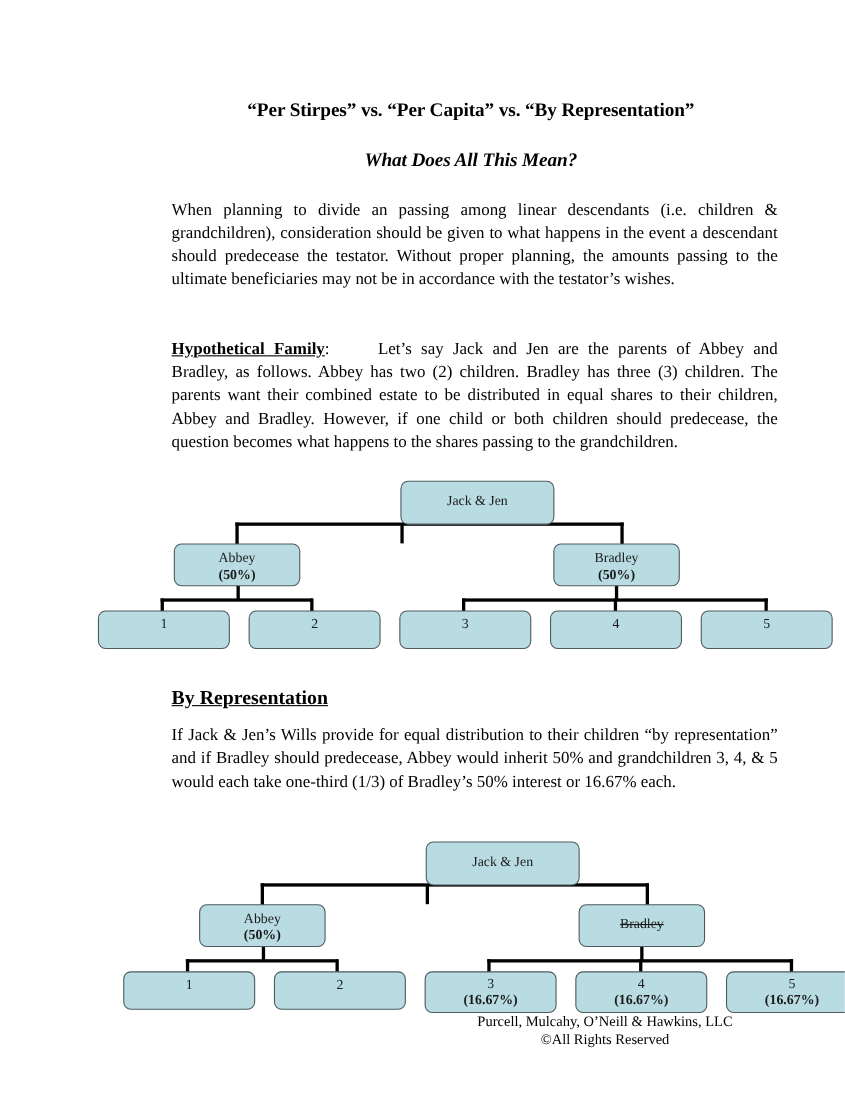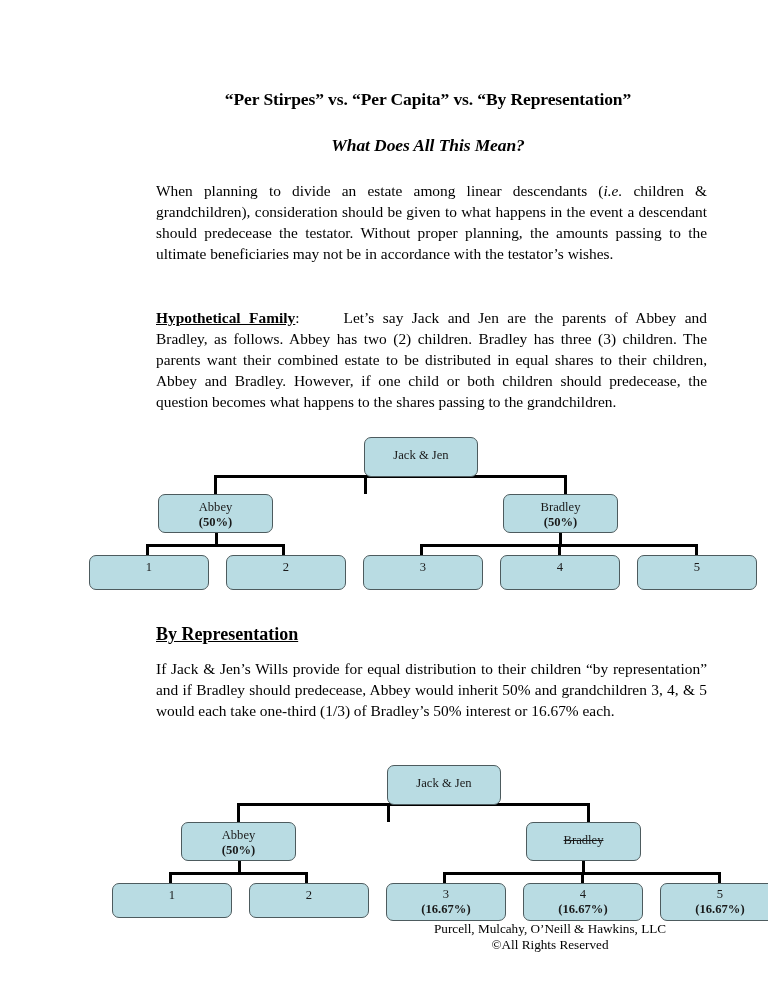--- a/index.html
+++ b/index.html
@@ -44,21 +44,21 @@
     width: 551px;
     font-size: 15.4px;
     line-height: 20.9px;
     text-align: justify;
     text-justify: inter-word;
   }
   #para-intro { top: 181px; }
   #para-hypo  { top: 308px; }
   #para-byrep { top: 659px; }
 
-  .italic { font-style: italic; }
+  .italic { }
   .bold { font-weight: normal; }
   .bold-underline {
     font-weight: bold;
     text-decoration: underline;
   }
   .tabgap { display: inline-block; width: 44px; }
 
   
   .section-heading {
     position: absolute;
@@ -89,21 +89,21 @@
     align-items: center;
     justify-content: flex-start;
     font-size: 12.6px;
     line-height: 15px;
     color: #1a1a1a;
     padding-top: 4px;
     z-index: 2;
   }
   .node .line2 { font-size: 12.6px; font-weight: bold; }
 
-  .node.root  { width: 114px; height: 40px; padding-top: 10px; }
+  .node.root  { width: 140px; height: 40px; padding-top: 10px; }
   .node.mid   { width: 115px; height: 39px; padding-top: 5px; }
   .node.leaf  { width: 120px; height: 35px; padding-top: 4px; }
   .node.leaf-tall { width: 120px; height: 38px; padding-top: 3px; }
 
   .strike { text-decoration: line-through; }
 
   .conn {
     position: absolute;
     background: #000000;
     z-index: 1;
@@ -126,21 +126,21 @@
 </head>
 <body>
 
 <div class="page">
 
   <div class="doc-title" id="title-main">“Per Stirpes” vs. “Per Capita” vs. “By Representation”</div>
 
   <div class="doc-title" id="title-sub">What Does All This Mean?</div>
 
   <div class="body-block" id="para-intro">
-    <span>When planning to divide an estate among linear descendants (</span><span class="italic">i.e.</span><span> children &amp; grandchildren), consideration should be given to what happens in the event a descendant should predecease the testator. Without proper planning, the amounts passing to the ultimate beneficiaries may not be in accordance with the testator’s wishes.</span>
+    <span>When planning to divide an passing among linear descendants (</span><span class="italic">i.e.</span><span> children &amp; grandchildren), consideration should be given to what happens in the event a descendant should predecease the testator. Without proper planning, the amounts passing to the ultimate beneficiaries may not be in accordance with the testator’s wishes.</span>
   </div>
 
   <div class="body-block" id="para-hypo">
     <span class="bold-underline">Hypothetical Family</span><span>:</span><span class="tabgap"></span><span>Let’s say Jack and Jen are the parents of Abbey and Bradley, as follows. Abbey has two (2) children.  Bradley has three (3) children. The parents want their combined estate to be distributed in equal shares to their children, Abbey and Bradley. However, if one child or both children should predecease, the question becomes what happens to the shares passing to the grandchildren.</span>
   </div>
 
   <div class="diagram" id="diagram-one">
 
     <div class="conn v" style="left:320px; top:47px; height:17px;"></div>
     <div class="conn h" style="left:170px; top:45px; width:353px;"></div>

